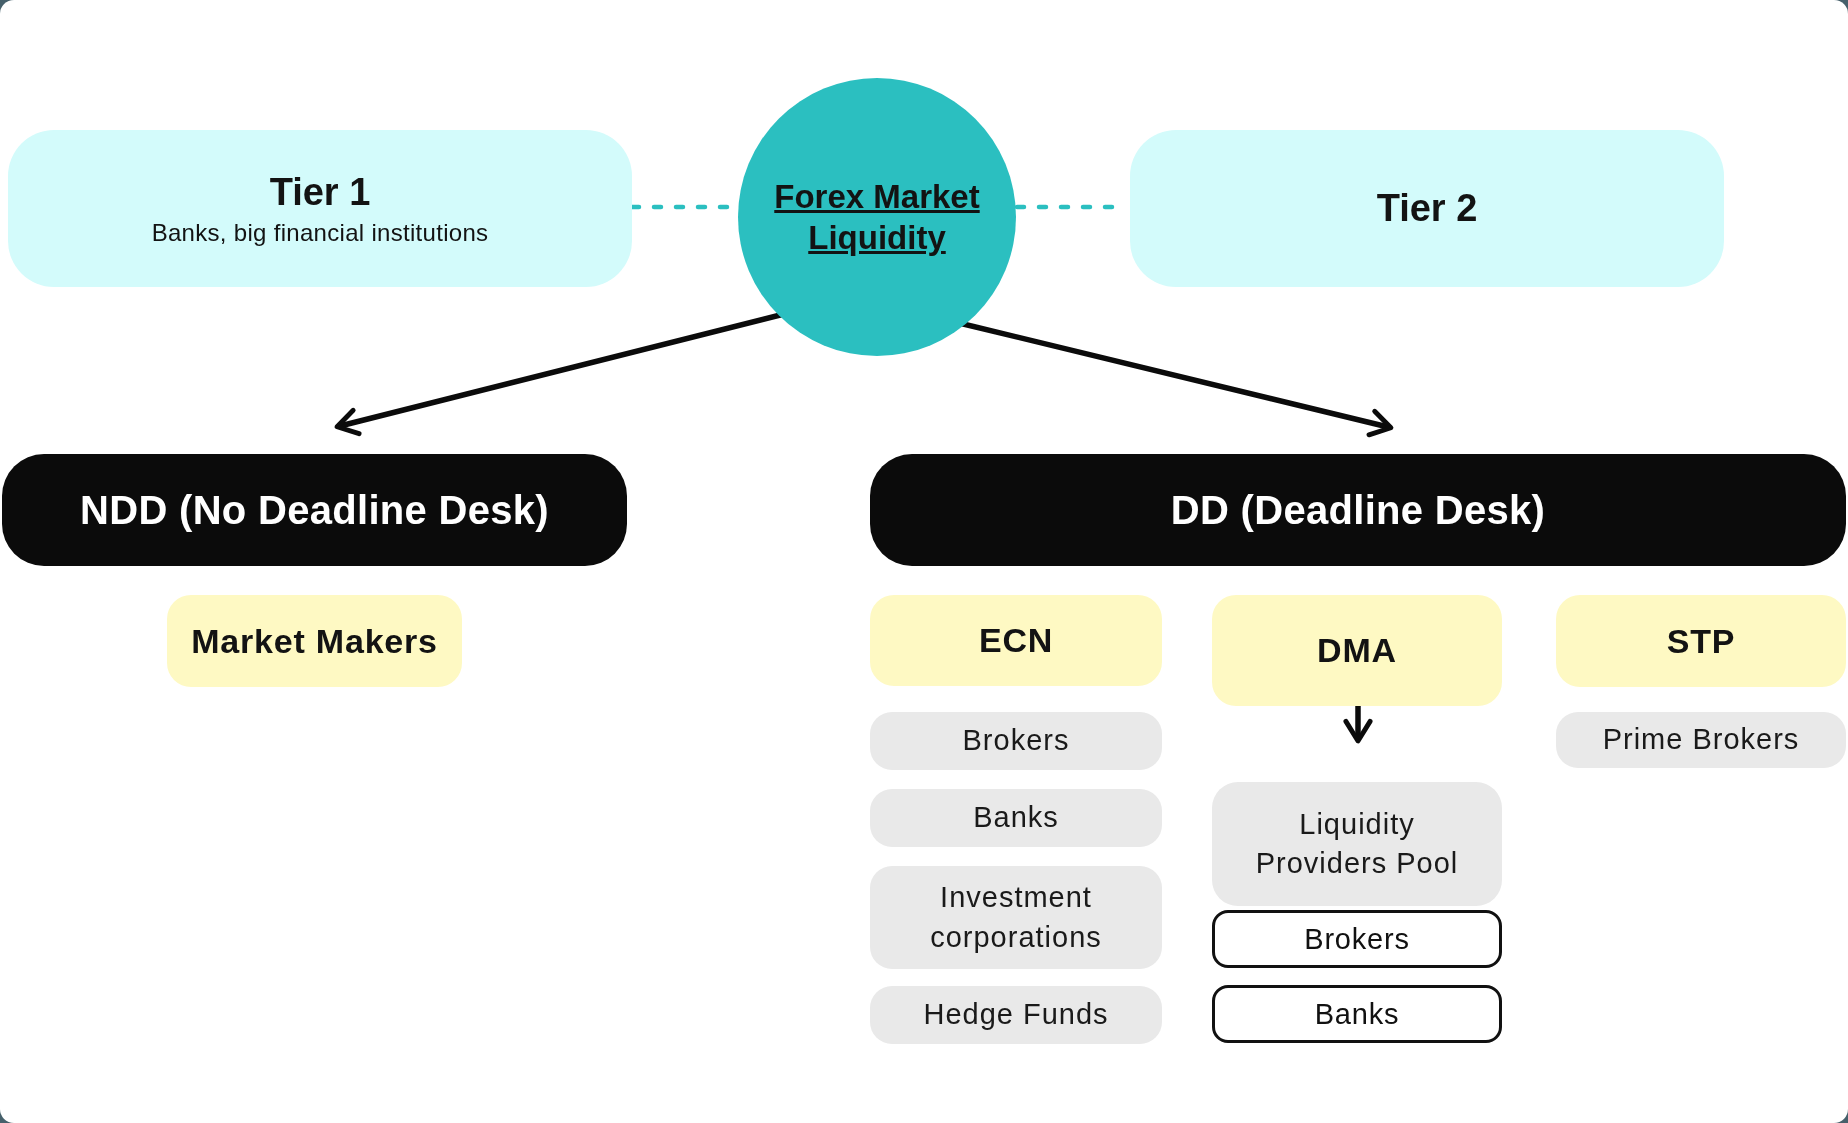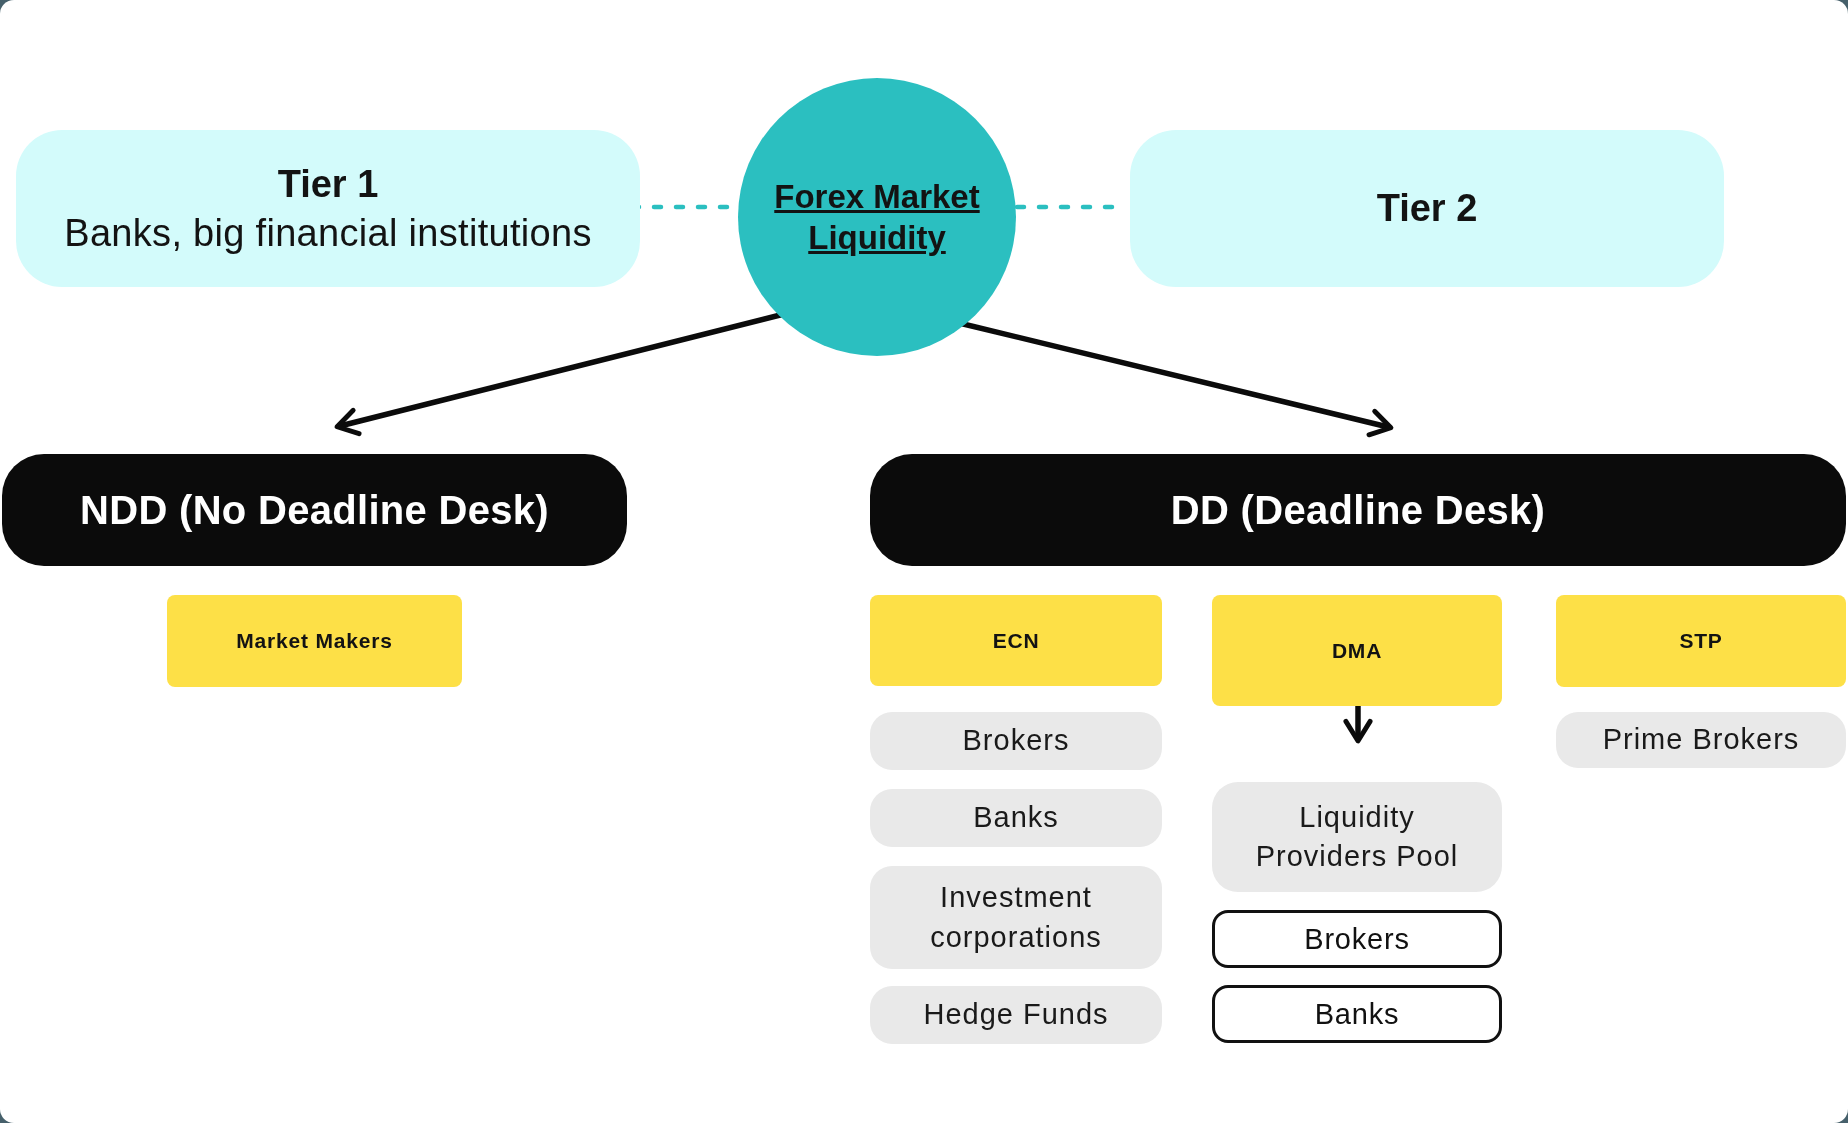--- a/index.html
+++ b/index.html
@@ -27,32 +27,32 @@
     flex-direction:column;
     font-weight:bold;font-size:33px;line-height:1.25;color:#131313;text-decoration:underline;
   }
 
   .tier{
     height:157px;top:130px;
     background:#D3FBFB;border-radius:46px;
     flex-direction:column;color:#131313;z-index:2;
   }
   .tier .tier-title{font-weight:bold;font-size:38px;line-height:1.2;}
-  .tier .tier-sub{font-size:38px;margin-top:4px;letter-spacing:.3px;}
+  .tier .tier-sub{font-size:24px;margin-top:4px;letter-spacing:.3px;}
 
   .blackbox{
     top:454px;height:112px;
     background:#0B0B0B;border-radius:42px;
     color:#ffffff;font-weight:bold;font-size:40px;letter-spacing:.3px;
     z-index:2;
   }
 
   .gray-header{
-    background:#fde047;border-radius:8px;
-    font-weight:bold;font-size:21px;color:#131313;letter-spacing:.8px;
+    background:#fef9c3;border-radius:24px;
+    font-weight:bold;font-size:34px;color:#131313;letter-spacing:.8px;
     z-index:2;
   }
   .gray-item{
     background:#E9E9E9;border-radius:22px;
     font-size:29px;color:#1a1a1a;letter-spacing:1px;line-height:1.35;
     z-index:2;
   }
   .white-item{
     background:#ffffff;border:3px solid #111111;border-radius:16px;
     font-size:29px;font-weight:500;color:#111111;letter-spacing:.8px;
@@ -75,21 +75,21 @@
     <path d="M800,310 L340,426" stroke="#0B0B0B" stroke-width="5.5" stroke-linecap="round" fill="none" marker-end="url(#chev)"></path>
     <path d="M955,322 L1388,427" stroke="#0B0B0B" stroke-width="5.5" stroke-linecap="round" fill="none" marker-end="url(#chev)"></path>
     <path d="M1358,698 L1358,738" stroke="#0B0B0B" stroke-width="5.5" stroke-linecap="round" fill="none" marker-end="url(#chev)"></path>
   </svg>
 
   <div class="abs center-flex hub" style="background:#2BBFC0;">
     <div>Forex Market</div>
     <div>Liquidity</div>
   </div>
 
-  <div class="abs center-flex tier" style="left:16px;width:624px;">
+  <div class="abs center-flex tier" style="left:8px;width:624px;">
     <div class="tier-title">Tier 1</div>
     <div class="tier-sub">Banks, big financial institutions</div>
   </div>
 
   <div class="abs center-flex tier" style="left:1130px;width:594px;gap:44px;">
     <div class="tier-title">Tier 2</div>
   </div>
 
   <div class="abs center-flex blackbox" style="left:2px;width:625px;">NDD (No Deadline Desk)</div>
 
@@ -97,20 +97,20 @@
 
   <div class="abs center-flex gray-header" style="left:167px;top:595px;width:295px;height:92px;">Market Makers</div>
 
   <div class="abs center-flex gray-header" style="left:870px;top:595px;width:292px;height:91px;">ECN</div>
   <div class="abs center-flex gray-item" style="left:870px;top:712px;width:292px;height:58px;">Brokers</div>
   <div class="abs center-flex gray-item" style="left:870px;top:789px;width:292px;height:58px;">Banks</div>
   <div class="abs center-flex gray-item" style="left:870px;top:866px;width:292px;height:103px;padding:0 32px;">Investment corporations</div>
   <div class="abs center-flex gray-item" style="left:870px;top:986px;width:292px;height:58px;">Hedge Funds</div>
 
   <div class="abs center-flex gray-header" style="left:1212px;top:595px;width:290px;height:111px;">DMA</div>
-  <div class="abs center-flex gray-item" style="left:1212px;top:782px;width:290px;height:110px;padding:0 30px;border-radius:26px;">Liquidity Providers Pool</div>
+  <div class="abs center-flex gray-item" style="left:1212px;top:782px;width:290px;height:124px;padding:0 30px;border-radius:26px;">Liquidity Providers Pool</div>
   <div class="abs center-flex white-item" style="left:1212px;top:910px;width:290px;height:58px;">Brokers</div>
   <div class="abs center-flex white-item" style="left:1212px;top:985px;width:290px;height:58px;">Banks</div>
 
   <div class="abs center-flex gray-header" style="left:1556px;top:595px;width:290px;height:92px;">STP</div>
   <div class="abs center-flex gray-item" style="left:1556px;top:712px;width:290px;height:56px;">Prime Brokers</div>
 
 </div>
 
 </body></html>

